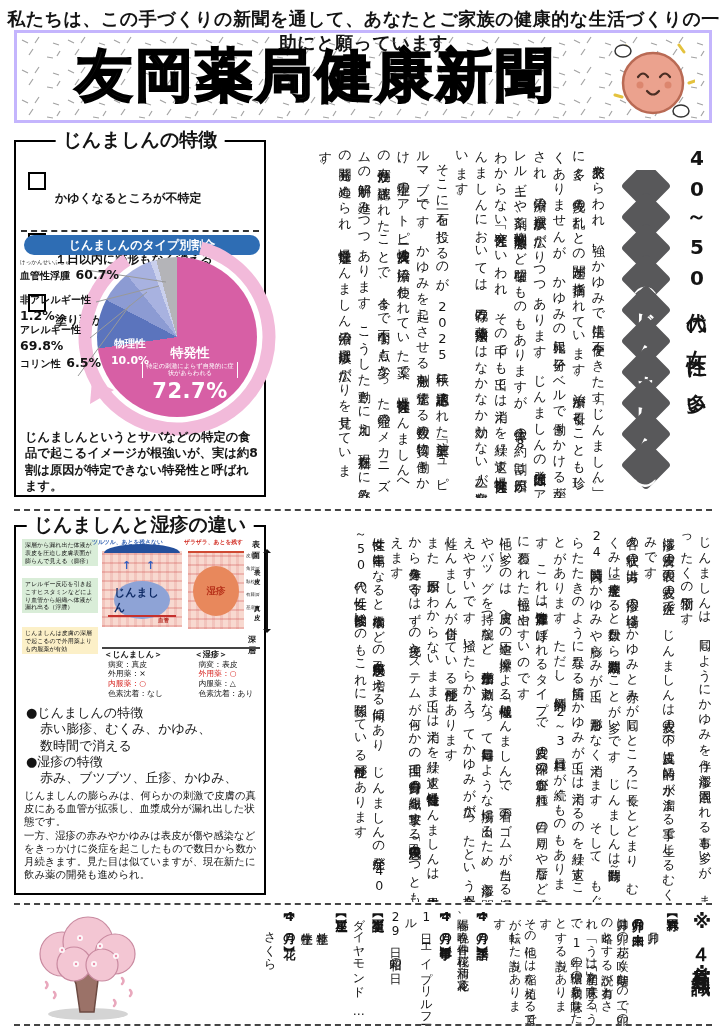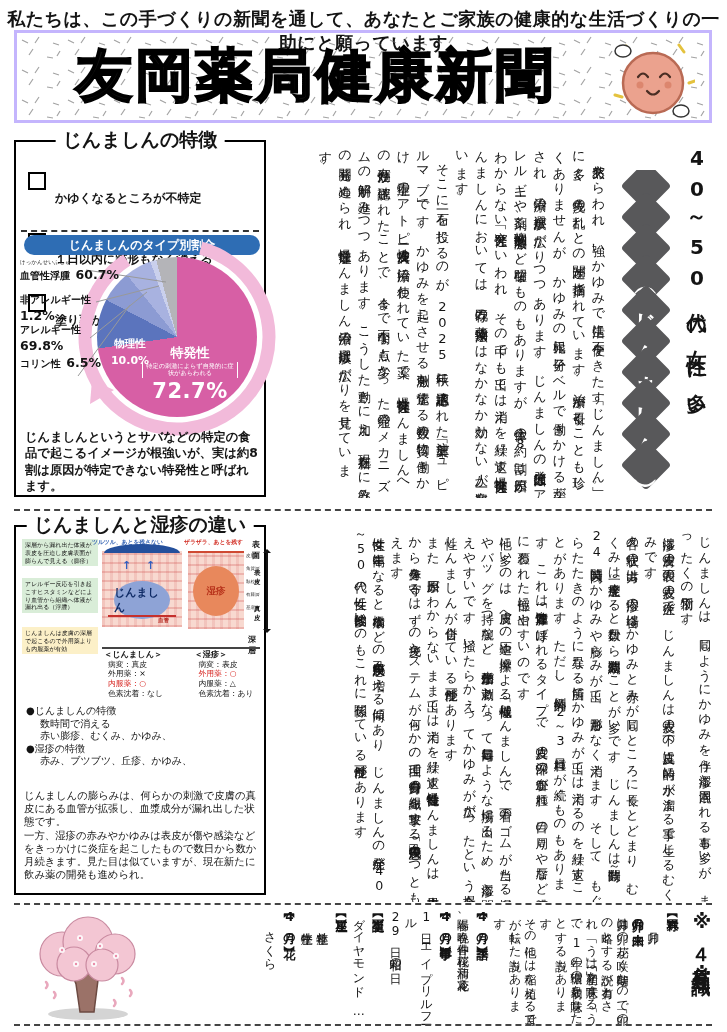--- a/index.html
+++ b/index.html
@@ -96,21 +96,21 @@
   .arrow-v::after{bottom:-6px;border-top-color:#111;}
   .skin-lbl{position:absolute;font-size:6.5px;font-weight:700;}
   
   .cmp-table{position:absolute;top:120px;left:86px;width:158px;border-top:2.5px solid #444;
         font-size:7.8px;line-height:1.28;}
   .cmp-row{display:flex;gap:23px;}
   .cmp-cell{width:50%;padding-left:6px;box-sizing:border-box;white-space:nowrap;}
   .cmp-head{font-size:8.2px;font-weight:700;padding-left:2px;}
   .red{color:#d6231f;}
   
-  .bullets{position:absolute;top:178px;left:10px;right:4px;font-size:10px;line-height:1.25;}
+  .bullets{position:absolute;top:178px;left:10px;right:4px;font-size:13px;line-height:1.25;}
   .b-line{padding-left:14px;white-space:nowrap;}
   .box-paras{position:absolute;top:262px;left:8px;right:5px;font-size:10.4px;line-height:1.27;font-weight:500;}
   .box-paras p{margin:0;}
   
   .trivia{top:910px;left:162px;width:552px;height:116px;font-size:12px;line-height:1.28;}
   .trivia>div{margin-left:1px;}
   .tv-title{font-size:19px;font-weight:900;margin-left:10px !important;letter-spacing:2px;}
   .tv-h{font-weight:800;margin-left:4px !important;margin-right:2px;}
   .tv-sub{font-weight:800;}
   .tv-ind{padding-top:13px;}
@@ -263,22 +263,22 @@
           <div class="cmp-cell red">内服薬：○</div>
           <div class="cmp-cell">内服薬：△</div>
         </div>
         <div class="cmp-row">
           <div class="cmp-cell">色素沈着：なし</div>
           <div class="cmp-cell">色素沈着：あり</div>
         </div>
       </div>
     <div class="bullets" id="bullets">
         <div class="b-head">●じんましんの特徴</div>
+        <div class="b-line">赤い膨疹、むくみ、かゆみ、</div>
         <div class="b-line">数時間で消える</div>
-        <div class="b-line">赤い膨疹、むくみ、かゆみ、</div>
         <div class="b-head">●湿疹の特徴</div>
         <div class="b-line">赤み、ブツブツ、丘疹、かゆみ、</div>
       </div>
     <div class="box-paras">
         <p>じんましんの膨らみは、何らかの刺激で皮膚の真皮にある血管が拡張し、血漿成分が漏れ出した状態です。</p>
         <p>一方、湿疹の赤みやかゆみは表皮が傷や感染などをきっかけに炎症を起こしたもので数日から数か月続きます。見た目は似ていますが、現在新たに飲み薬の開発も進められ。</p>
       </div>
   </div>
 
   <div class="vtext a2">

